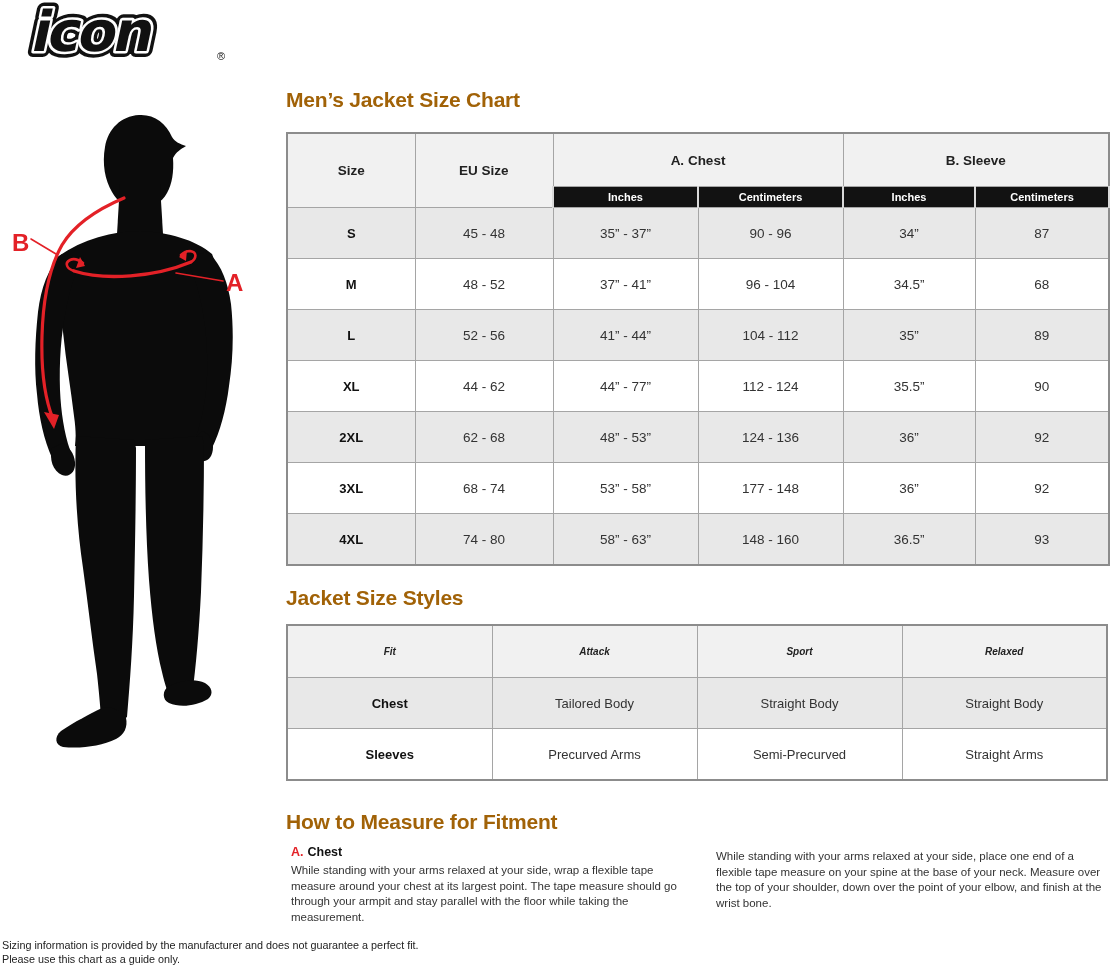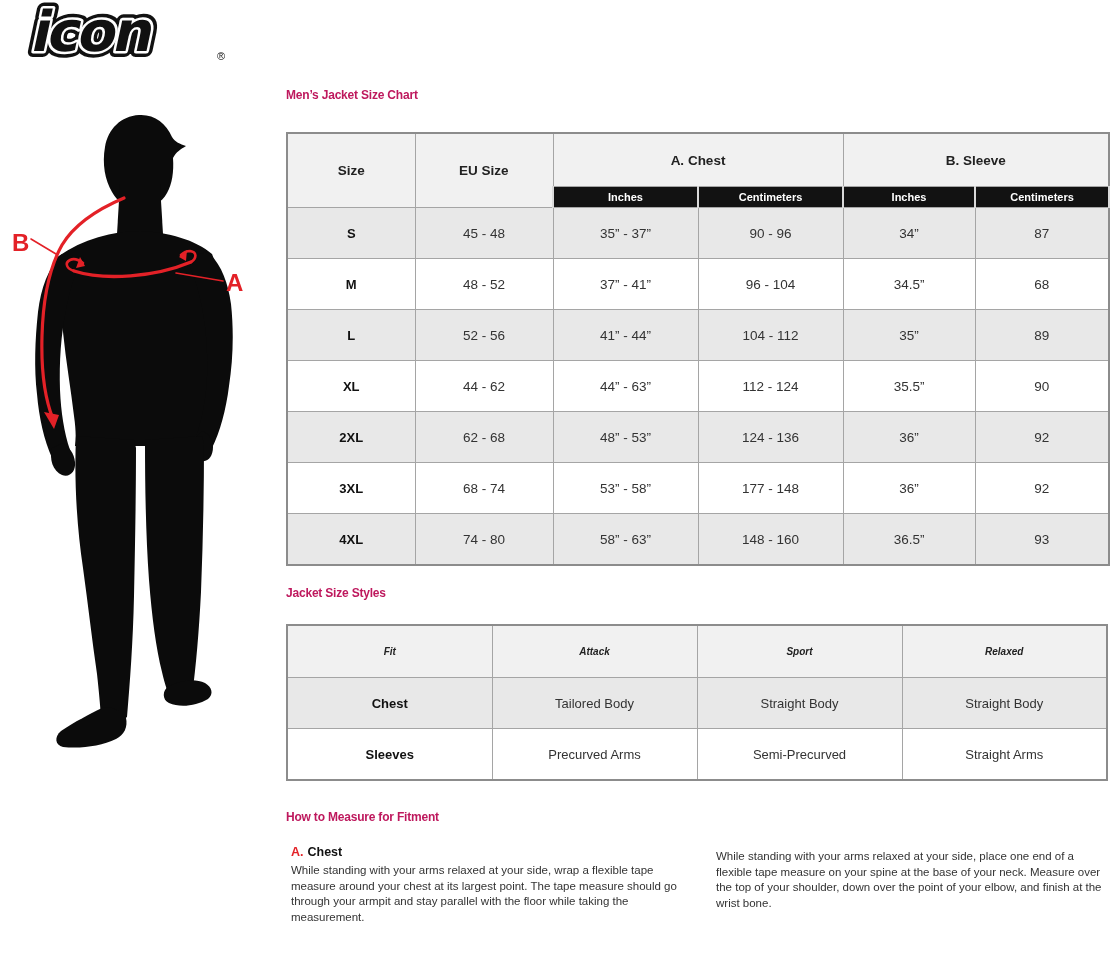--- a/index.html
+++ b/index.html
@@ -6,22 +6,22 @@
   .page{position:relative;width:1110px;height:967px;background:#fff;overflow:hidden;
         font-family:"Liberation Sans",sans-serif;color:#222;}
 
   
   .logo{position:absolute;left:4px;top:0px;width:235px;height:66px;}
 
   
   .figure{position:absolute;left:0px;top:88px;width:280px;height:672px;}
 
   
-  .sec-title{position:absolute;left:286px;margin:0;font-size:12px;font-weight:bold;
-             color:#be185d;letter-spacing:-0.2px;}
+  .sec-title{position:absolute;left:286px;margin:0;font-size:21px;font-weight:bold;
+             color:#a16207;letter-spacing:-0.2px;}
   #title-sizechart{top:88px;}
   #title-styles{top:586px;}
   #title-measure{top:810px;}
 
   
   table{position:absolute;left:286px;border-collapse:collapse;table-layout:fixed;
         background:#fff;border:2px solid #8c8c8c;}
   th,td{border:1px solid #a5a5a5;text-align:center;vertical-align:middle;padding:0 4px;}
 
   #sizeTable{top:132px;width:822px;}
@@ -148,21 +148,21 @@
         <td class="size">L</td>
         <td>52 - 56</td>
         <td>41” - 44”</td>
         <td>104 - 112</td>
         <td>35”</td>
         <td>89</td>
       </tr>
       <tr>
         <td class="size">XL</td>
         <td>44 - 62</td>
-        <td>44” - 63”</td>
+        <td>44” - 77”</td>
         <td>112 - 124</td>
         <td>35.5”</td>
         <td>90</td>
       </tr>
       <tr class="odd">
         <td class="size">2XL</td>
         <td>62 - 68</td>
         <td>48” - 53”</td>
         <td>124 - 136</td>
         <td>36”</td>
@@ -226,14 +226,18 @@
     <h4 class="measure-head">
       <span class="letter">A.</span><span>Chest</span>
     </h4>
     <p>While standing with your arms relaxed at your side, wrap a flexible tape measure around your chest at its largest point. The tape measure should go through your armpit and stay parallel with the floor while taking the measurement.</p>
   </div>
 
   <div class="measure-col right">
     <p>While standing with your arms relaxed at your side, place one end of a flexible tape measure on your spine at the base of your neck. Measure over the top of your shoulder, down over the point of your elbow, and finish at the wrist bone.</p>
   </div>
 
+  <div class="footnote">
+    <div>Sizing information is provided by the manufacturer and does not guarantee a perfect fit.</div>
+    <div>Please use this chart as a guide only.</div>
+  </div>
 
 </div>
 
 </body></html>

